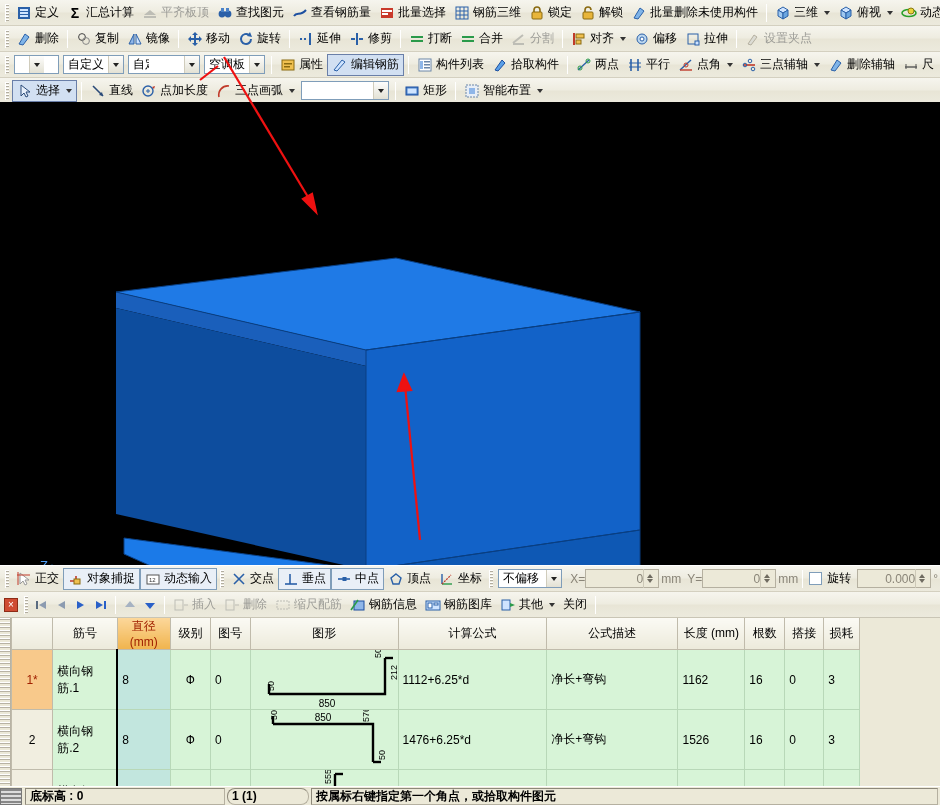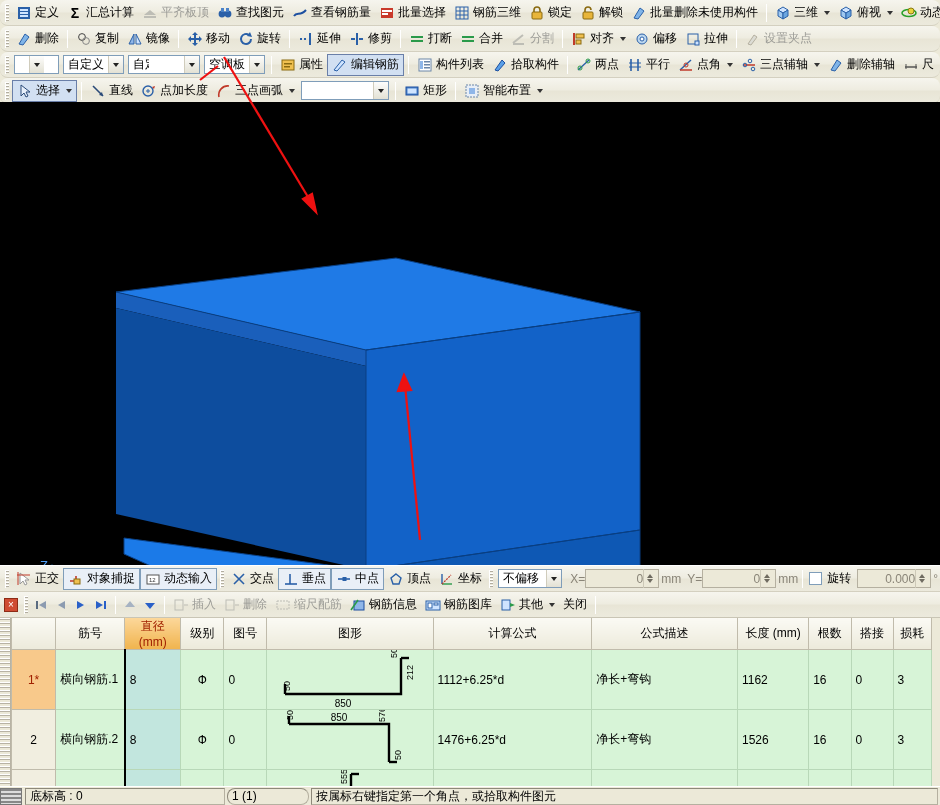--- a/index.html
+++ b/index.html
@@ -15,21 +15,20 @@
 
   
   .toolbar {
     display: flex; align-items: center;
     height: 26px;
     background: linear-gradient(to bottom,#f6f5ee 0%,#eeece0 48%,#e8e5d6 52%,#eceadd 100%);
     border-bottom: 1px solid #d4d0c0;
     padding: 0 2px;
     white-space: nowrap;
     overflow: hidden;
-    border-radius: 8px;
   }
   .tb-item {
     display: inline-flex; align-items: center; gap: 3px;
     height: 22px; padding: 0 4px;
     color: #000; font-size: 12px; cursor: default;
   }
   .tb-item.disabled { color: #9b9b96; }
   .tb-item.pressed {
     border: 1px solid #6a7fa8;
     background: #d2e0f2;
@@ -117,21 +116,21 @@
   .closebtn {
     width: 14px; height: 14px; background: #cf4b32;
     border: 1px solid #8d2b16; color: #fff;
     font-size: 10px; line-height: 12px; text-align: center;
     margin: 0 3px 0 2px; flex:0 0 auto;
   }
   .navbtn { width: 20px; height: 20px; display:flex;align-items:center;justify-content:center; flex:0 0 auto;}
 
   
   #grid {
-    position: absolute; left: 0; top: 618px; width: 932px; height: 168px;
+    position: absolute; left: 0; top: 618px; width: 860px; height: 168px;
     background: #fff; overflow: hidden;
   }
   .gutter {
     position: absolute; left: 0; top: 0; width: 11px; height: 100%;
     background: #ece9d8;
     background-image: repeating-linear-gradient(to bottom,#fff 0 1px,#b8b3a4 1px 2px,transparent 2px 4px);
     border-right: 1px solid #b8b3a4;
   }
   table.gt {
     position: absolute; left: 11px; top: 0;
@@ -175,21 +174,21 @@
   .msgbar {
     position: absolute; left: 0; top: 786px; width: 940px; height: 19px;
     display: flex; align-items: center;
     background: #ece9d8;
     border-top: 1px solid #fff;
     font-size: 12px; white-space: nowrap; overflow: hidden;
   }
   .msgcell {
     height: 17px; display:flex; align-items:center;
     border: 1px solid #b5b0a0; border-top-color:#8d887a; border-left-color:#8d887a;
-    margin-right: 2px; padding: 0 4px; background:#ece9d8;
+    margin-right: 2px; padding: 0 4px; background:#ece9d8;font-weight:bold;
   }
   .kbd-ico {
     width: 22px; height: 17px; flex:0 0 auto;
     background: repeating-linear-gradient(to bottom,#888 0 2px,#ddd 2px 4px);
     border:1px solid #777; margin-right:3px;
   }
   
   .anno { position: absolute; pointer-events: none; }
 </style>
 </head>

